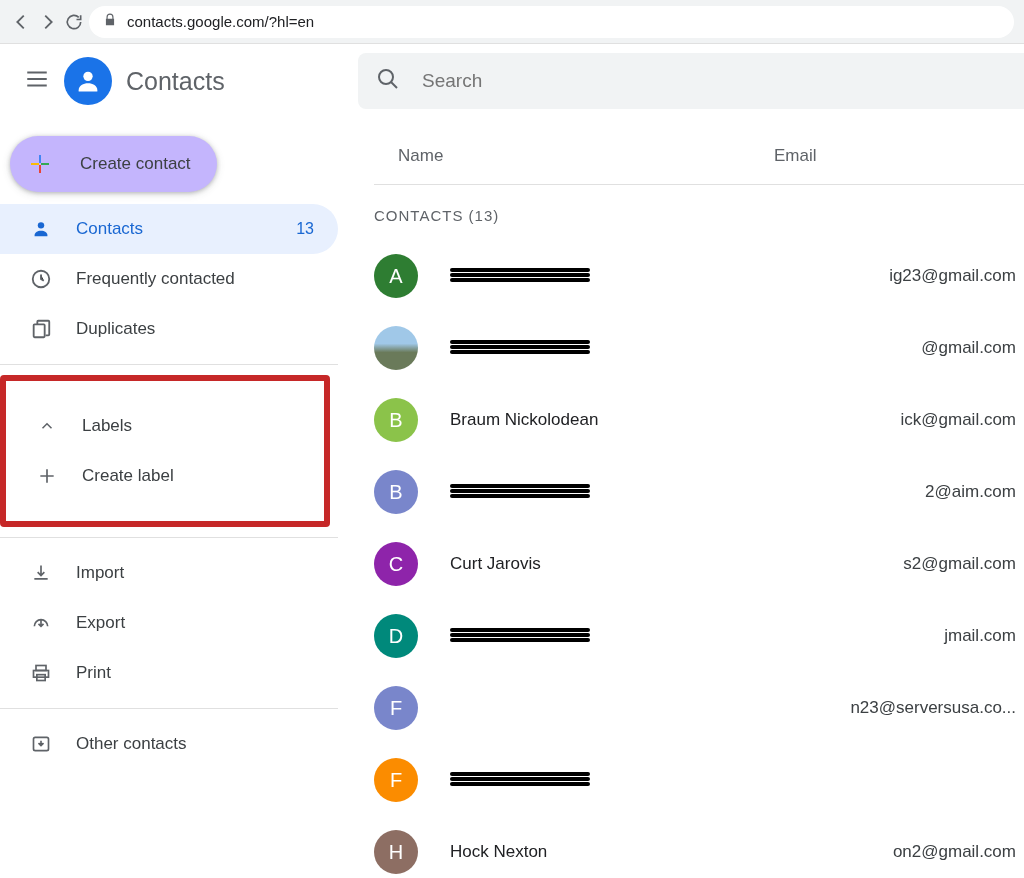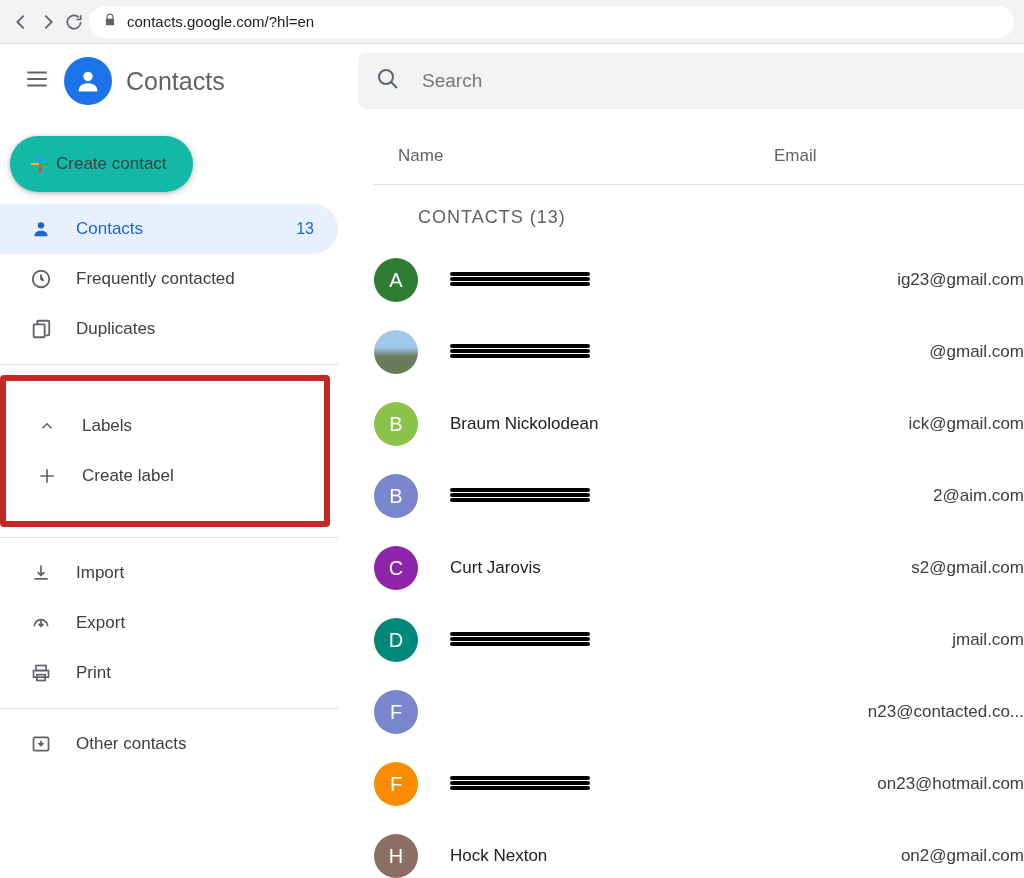--- a/index.html
+++ b/index.html
@@ -18,46 +18,46 @@
 .logo-circle { width: 48px; height: 48px; background: #1a73e8; border-radius: 50%; display: flex; align-items: center; justify-content: center; }
 .app-title { font-size: 25px; color: #5f6368; }
 .search-bar { flex: 1; height: 56px; background: #f1f3f4; border-radius: 8px 0 0 8px; display: flex; align-items: center; padding: 0 18px; gap: 22px; }
 .search-icon { color: #5f6368; }
 .search-input { border: none; background: transparent; font-size: 19px; color: #5f6368; outline: none; flex: 1; }
 
 .layout { display: flex; }
 
 
 .sidebar { width: 338px; padding: 10px 0; }
-.create-btn { display: inline-flex; align-items: center; gap: 4px; height: 56px; padding: 0 26px 0 18px; margin: 8px 10px 12px; border-radius: 30px; background: #14b8a6; box-shadow: 0 1px 4px rgba(60,64,67,.3), 0 2px 8px rgba(60,64,67,.15); cursor: pointer; }
+.create-btn { display: inline-flex; align-items: center; gap: 28px; height: 56px; padding: 0 26px 0 18px; margin: 8px 10px 12px; border-radius: 30px; background: #c4b5fd; box-shadow: 0 1px 4px rgba(60,64,67,.3), 0 2px 8px rgba(60,64,67,.15); cursor: pointer; }
 .create-btn span.label { font-size: 17px; color: #3c4043; font-weight: 500; }
 .plus-icon { width: 24px; height: 24px; }
 
 .nav-item { display: flex; align-items: center; gap: 24px; height: 50px; padding: 0 24px 0 30px; cursor: pointer; border-radius: 0 28px 28px 0; font-size: 17px; color: #3c4043; }
 .nav-item.active { background: #e8f0fe; color: #1967d2; }
 .nav-item .count { margin-left: auto; font-size: 16px; }
 .nav-icon { width: 22px; height: 22px; display: flex; align-items: center; justify-content: center; color: #5f6368; }
 .nav-item.active .nav-icon { color: #1967d2; }
 
 .divider { height: 1px; background: #e0e0e0; margin: 10px 0; }
 
 .highlight-box { border: 6px solid #c62828; border-radius: 4px; margin: 0 8px 0 0; padding: 20px 0; }
 
 
 .main { flex: 1; padding: 14px 0 0 36px; }
 .col-headers { display: flex; padding: 14px 0 18px; border-bottom: 1px solid #e0e0e0; font-size: 17px; color: #5f6368; }
 .col-name { width: 376px; margin-left: 24px; }
 .col-email { flex: 1; }
-.section-label { font-size: 18px; letter-spacing: 1px; color: #5f6368; padding: 22px 0 16px; text-transform: uppercase; margin-left: 44px; }
+.section-label { font-size: 15px; letter-spacing: 1px; color: #5f6368; padding: 22px 0 16px; text-transform: uppercase; }
 
 .contact-row { display: flex; align-items: center; height: 72px; cursor: pointer; }
 .avatar { width: 44px; height: 44px; border-radius: 50%; display: flex; align-items: center; justify-content: center; color: #fff; font-size: 20px; margin-right: 32px; }
 .avatar.photo { background: linear-gradient(180deg, #a0c8e8 40%, #6a7a5a 60%); }
 .contact-name { width: 300px; font-size: 17px; color: #202124; position: relative; }
-.contact-email { flex: 1; text-align: right; font-size: 17px; color: #3c4043; }
+.contact-email { flex: 1; text-align: right; font-size: 17px; color: #3c4043; padding-right: 8px; }
 .scribble { position: relative; display: inline-block; width: 150px; height: 20px; }
 .scribble::before { content: ""; position: absolute; left: 0; right: 10px; top: 4px; height: 4px; background: #000; box-shadow: 0 5px 0 #000, 0 10px 0 #000; border-radius: 2px; }
 </style>
 </head>
 <body>
 
 <div class="browser-bar">
   <div class="nav-btn">
     <svg width="22" height="22" viewBox="0 0 24 24">
         <path fill="none" stroke="#5f6368" stroke-width="2" d="M15 5l-7 7 7 7"></path>
@@ -250,26 +250,25 @@
           <div class="contact-name">Curt Jarovis</div>
           <div class="contact-email">s2@gmail.com</div>
         </div>
         <div class="contact-row">
           <div class="avatar" style="background: rgb(0, 137, 123);">D</div>
           <div class="contact-name"><span class="scribble"></span></div>
           <div class="contact-email">jmail.com</div>
         </div>
         <div class="contact-row">
           <div class="avatar" style="background: rgb(121, 134, 203);">F</div>
-          <div class="contact-email">n23@contacted.co...</div>
+          <div class="contact-email">n23@serversusa.co...</div>
         </div>
         <div class="contact-row">
           <div class="avatar" style="background: rgb(251, 140, 0);">F</div>
           <div class="contact-name"><span class="scribble"></span></div>
-          <div class="contact-email">on23@hotmail.com</div>
         </div>
         <div class="contact-row">
           <div class="avatar" style="background: rgb(141, 110, 99);">H</div>
           <div class="contact-name">Hock Nexton</div>
           <div class="contact-email">on2@gmail.com</div>
         </div>
       </div>
   </div>
 </div>
 

